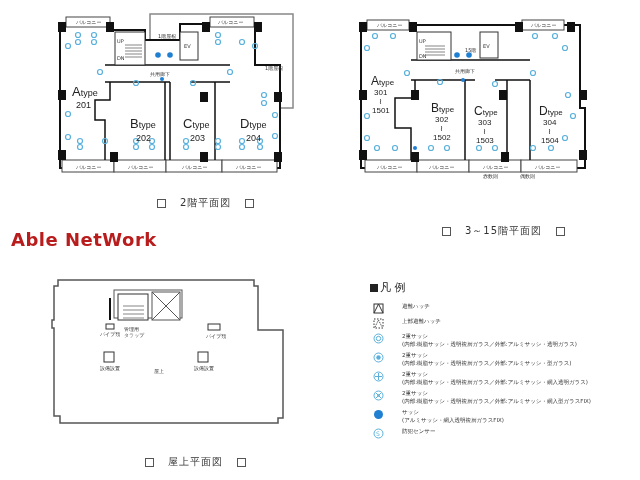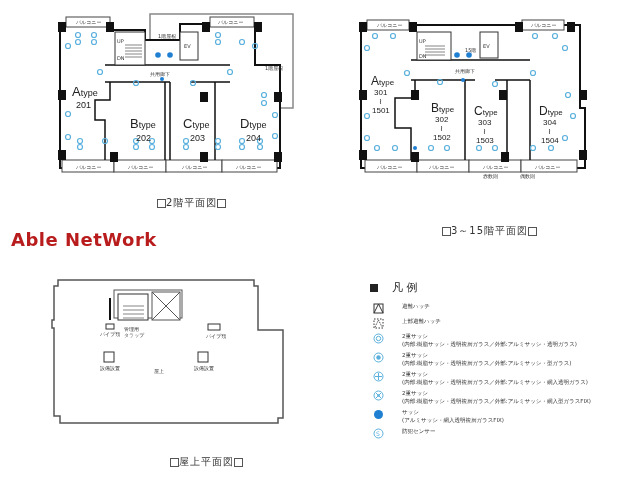--- a/index.html
+++ b/index.html
@@ -1,25 +1,25 @@
 <!DOCTYPE html>
 <html><head>
 <meta charset="utf-8">
 <style>
   html,body{margin:0;padding:0;background:#fff;}
   body{width:640px;height:480px;position:relative;overflow:hidden;font-family:"DejaVu Sans",sans-serif;color:#222;}
   .abs{position:absolute;}
   .plan svg{display:block;}
-  .caption{position:absolute;font-size:10px;color:#333;letter-spacing:1px;display:flex;align-items:center;gap:0;padding-left:24px;}
+  .caption{position:absolute;font-size:10px;color:#333;letter-spacing:1px;display:flex;align-items:center;gap:14px;padding-left:24px;}
   .caption .box{width:7px;height:7px;border:1px solid #555;display:inline-block;}
   .brand{position:absolute;left:11px;top:229px;font-family:"DejaVu Sans",sans-serif;font-weight:bold;font-size:18px;color:#b91c1c;letter-spacing:0.5px;}
   .unit-label{font-family:"Liberation Sans",sans-serif;fill:#222;}
   .small{font-size:5px;fill:#333;font-family:"DejaVu Sans",sans-serif;}
   .legend{position:absolute;left:370px;top:280px;width:270px;}
-  .legend-title{font-size:11px;color:#222;display:flex;align-items:center;gap:14px;margin-bottom:8px;}
+  .legend-title{font-size:11px;color:#222;display:flex;align-items:center;gap:2px;margin-bottom:8px;}
   .legend-title .sq{width:8px;height:8px;background:#222;display:inline-block;}
   .legend-row{display:flex;align-items:flex-start;margin-bottom:4px;min-height:11px;}
   .legend-icon{width:16px;height:11px;margin-right:16px;display:flex;align-items:center;justify-content:center;}
   .legend-text{font-size:5.5px;line-height:7.5px;color:#333;}
 </style>
 </head>
 <body>
 
 <div class="abs plan" style="left:50px;top:10px;width:250px;height:165px;">
   <svg width="250" height="165" viewBox="0 0 250 165">
@@ -253,21 +253,21 @@
     <rect x="150" y="74" width="10" height="10" fill="#fff" stroke="#333"></rect>
     <text x="52" y="58" class="small">パイプ類</text>
     <text x="158" y="60" class="small">パイプ類</text>
     <text x="76" y="53" class="small">管理用</text>
     <text x="76" y="59" class="small">タラップ</text>
     <text x="52" y="92" class="small">設備設置</text>
     <text x="146" y="92" class="small">設備設置</text>
     <text x="106" y="95" class="small">屋上</text>
   </svg>
 </div>
-<div class="caption" style="left:146px;top:455px;">
+<div class="caption" style="left:121px;top:455px;">
   <span class="box"></span>
   <span>屋上平面図</span>
   <span class="box"></span>
 </div>
 
 <div class="legend">
   <div class="legend-title">
     <span class="sq"></span>
     <span>凡 例</span>
   </div>

